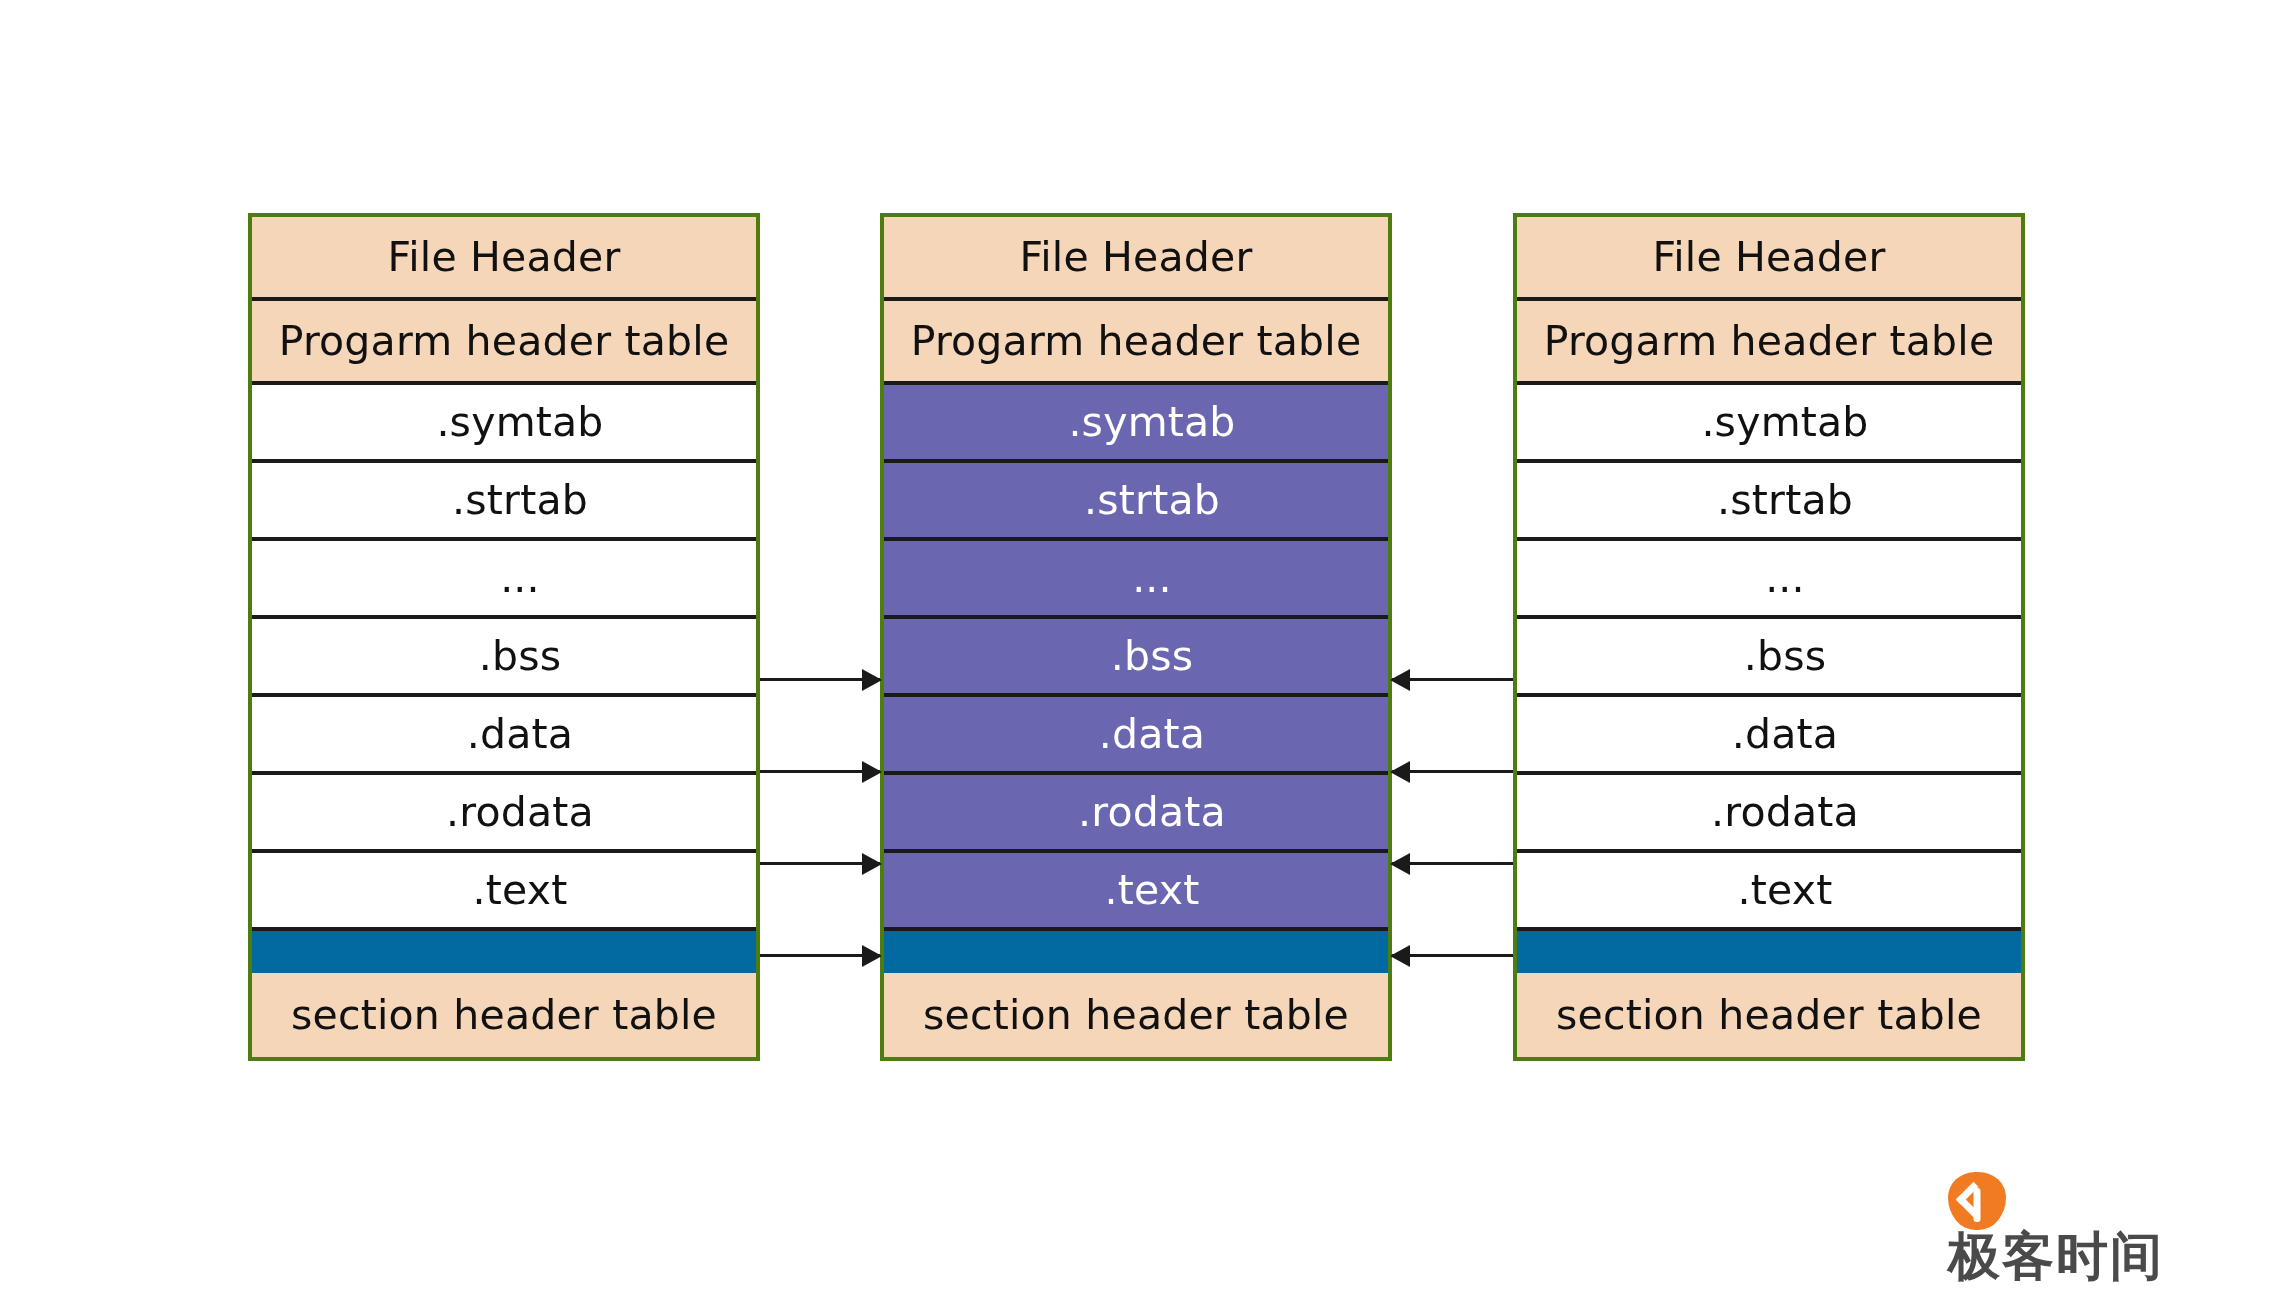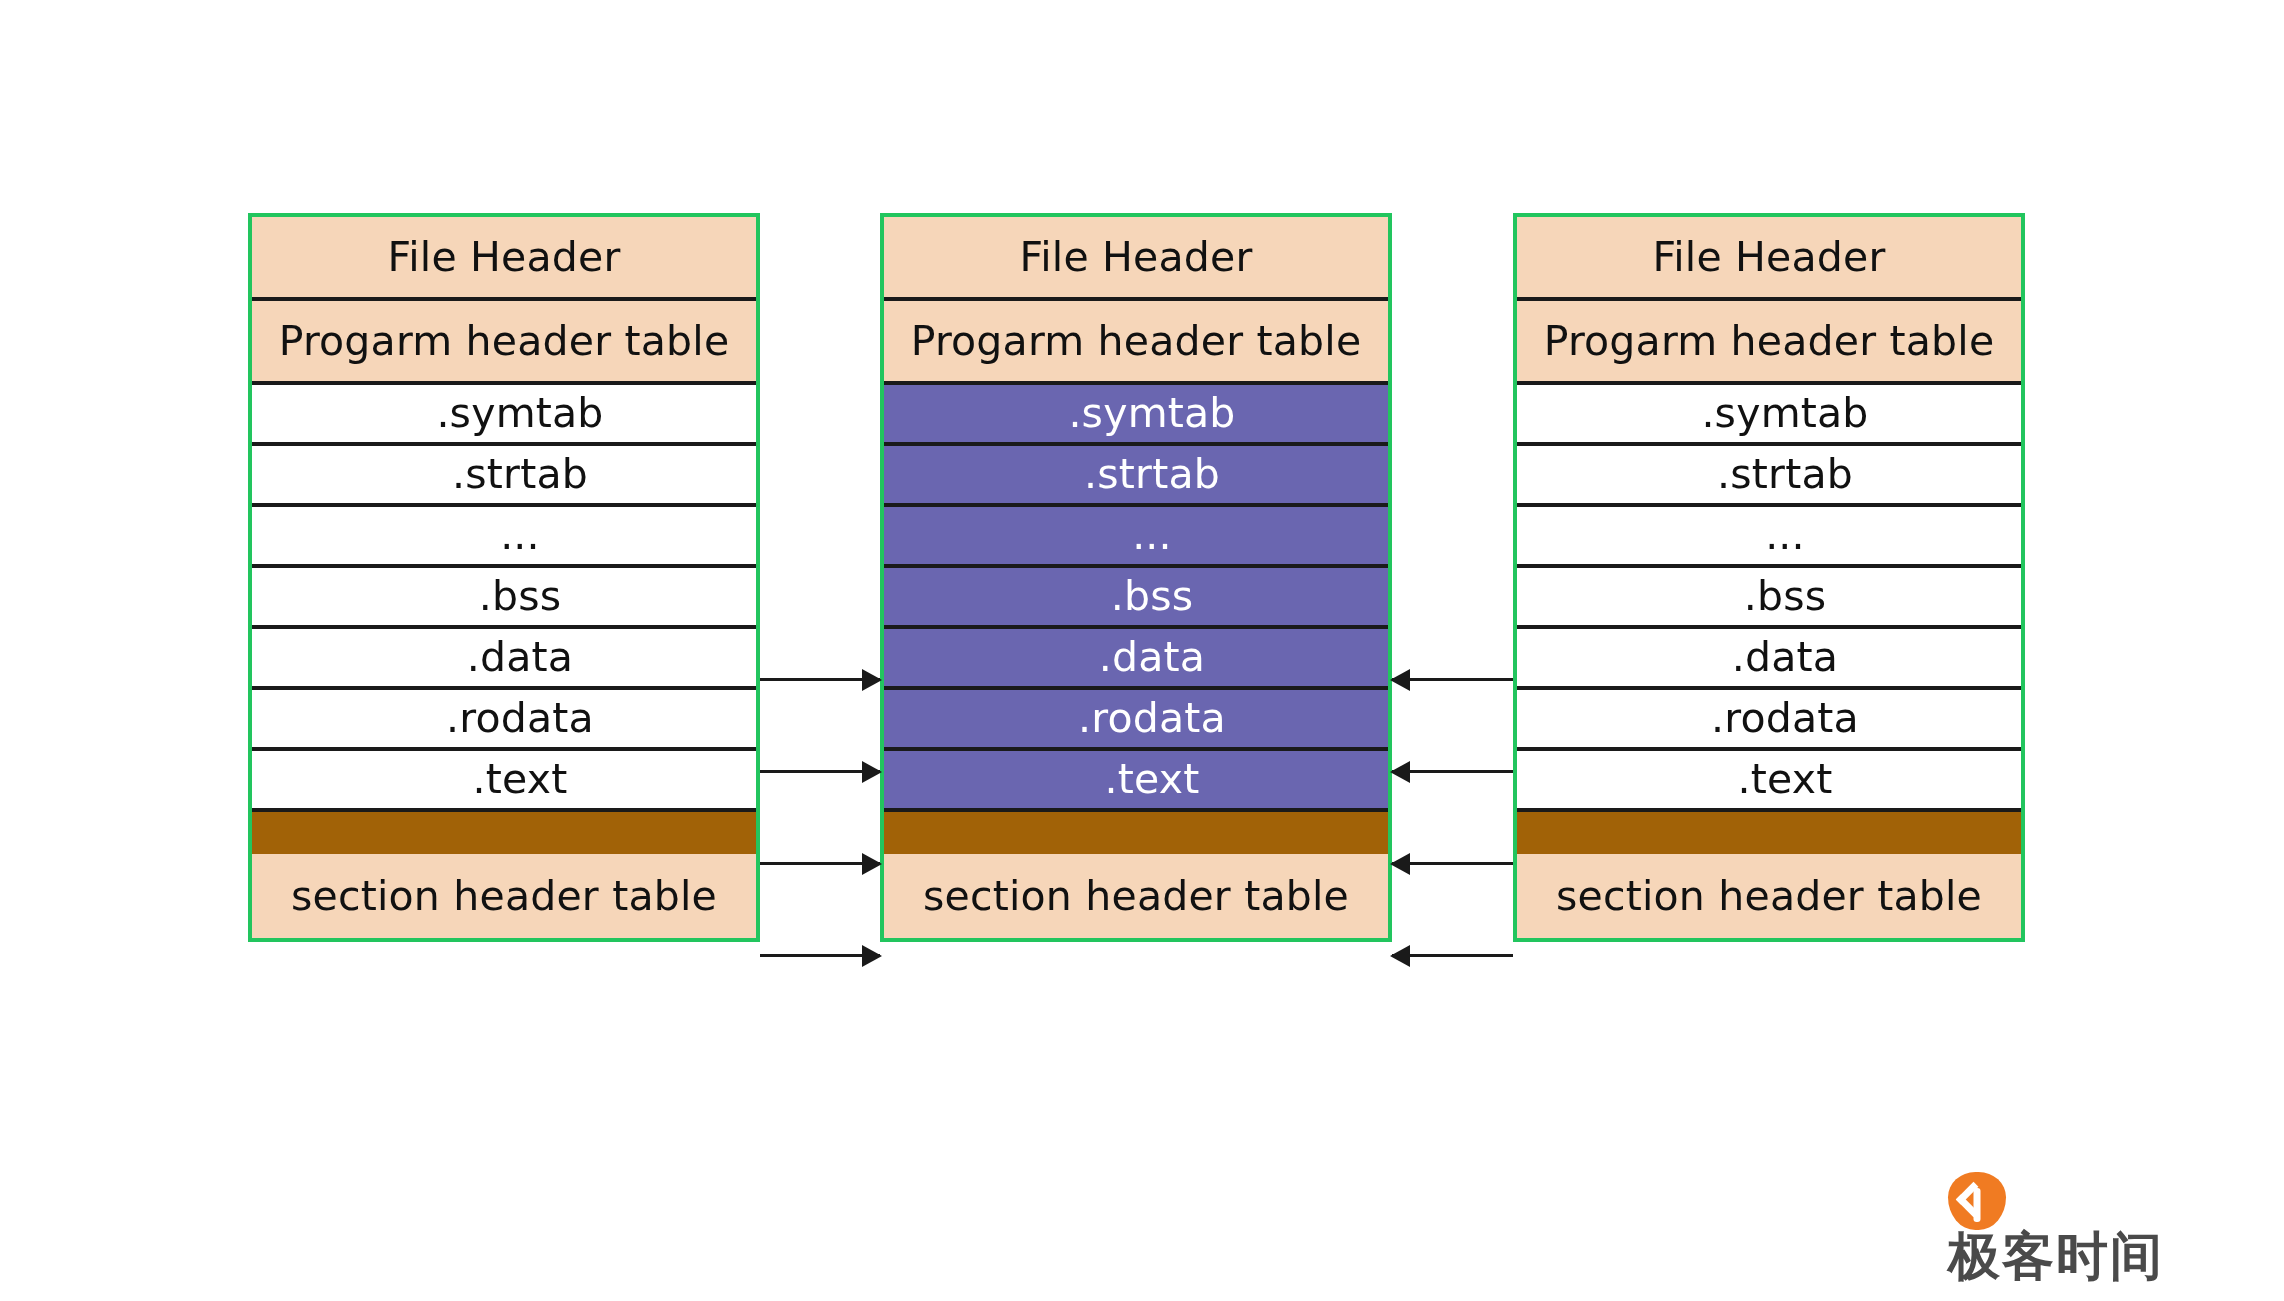--- a/index.html
+++ b/index.html
@@ -19,23 +19,23 @@
     position: absolute;
     inset: 0;
     width: 2284px;
     height: 1301px;
   }
 
   
   .column {
     position: absolute;
     width: 512px;
-    border: 4px solid #22c55e;
+    border: 4px solid #4d7c0f;
     box-sizing: border-box;
-    background: #a16207;
+    background: #0369a1;
   }
   #col-1 { left: 248px;  top: 213px; }
   #col-2 { left: 880px;  top: 213px; }
   #col-3 { left: 1513px; top: 213px; }
 
   .row {
     position: relative;
     box-sizing: border-box;
     border-bottom: 4px solid #1a1a1a;
     display: flex;
@@ -43,21 +43,21 @@
     justify-content: center;
     text-align: center;
     color: #111111;
     font-size: 41px;
     letter-spacing: 0.2px;
     line-height: 1;
   }
   .row:last-child { border-bottom: none; margin-top: 42px; }
 
   .row.h-head { height: 84px; }
-  .row.h-sec  { height: 61px; padding-left: 32px; }
+  .row.h-sec  { height: 78px; padding-left: 32px; }
 
   .fill-peach  { background: #F6D6B9; }
   .fill-white  { background: #ffffff; }
   .fill-purple { background: #6A66B0; color: #ffffff; }
 
   
   .arrow {
     position: absolute;
     height: 3px;
     background: #1a1a1a;

